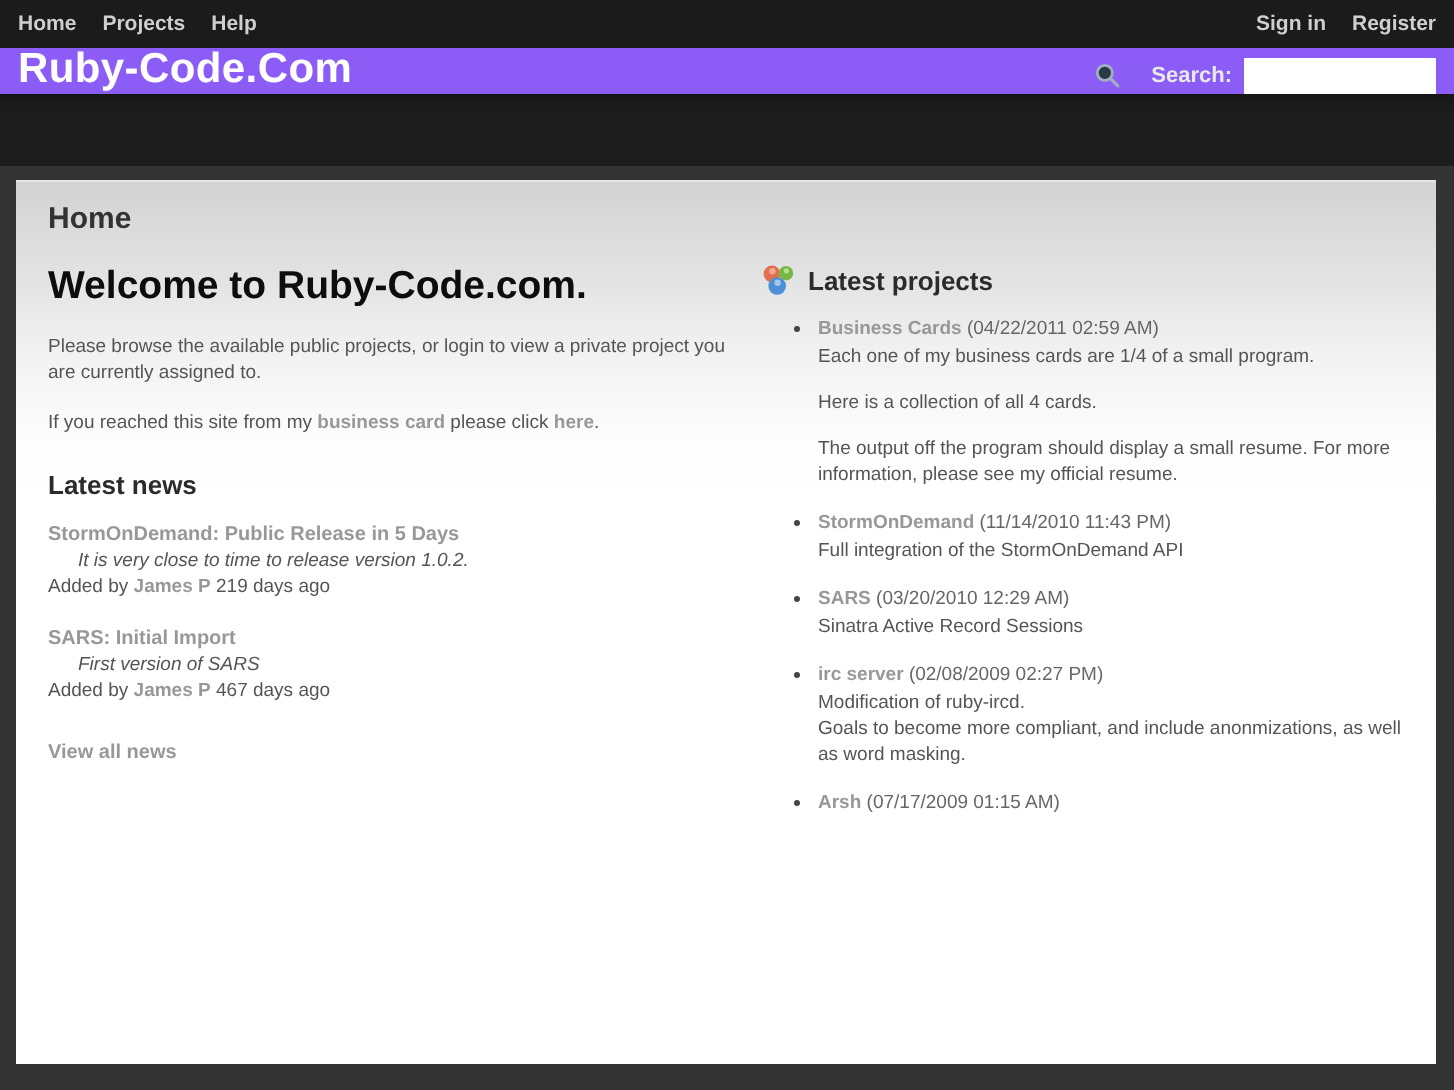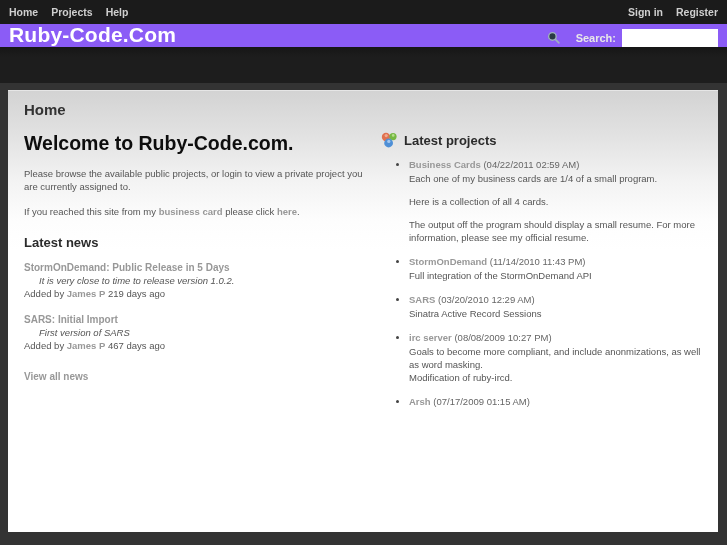--- a/index.html
+++ b/index.html
@@ -168,24 +168,24 @@
           <li>
             <a class="glink">SARS</a>
             <span class="proj-date">(03/20/2010 12:29 AM)</span>
             <div class="proj-desc">
               <div class="line">Sinatra Active Record Sessions</div>
             </div>
           </li>
 
           <li>
             <a class="glink">irc server</a>
-            <span class="proj-date">(08/08/2009 10:27 PM)</span>
+            <span class="proj-date">(02/08/2009 02:27 PM)</span>
             <div class="proj-desc">
+              <div class="line">Modification of ruby-ircd.</div>
               <div class="line">Goals to become more compliant, and include anonmizations, as well as word masking.</div>
-              <div class="line">Modification of ruby-ircd.</div>
             </div>
           </li>
 
           <li>
             <a class="glink">Arsh</a>
             <span class="proj-date">(07/17/2009 01:15 AM)</span>
           </li>
 
         </ul>
       </div>

